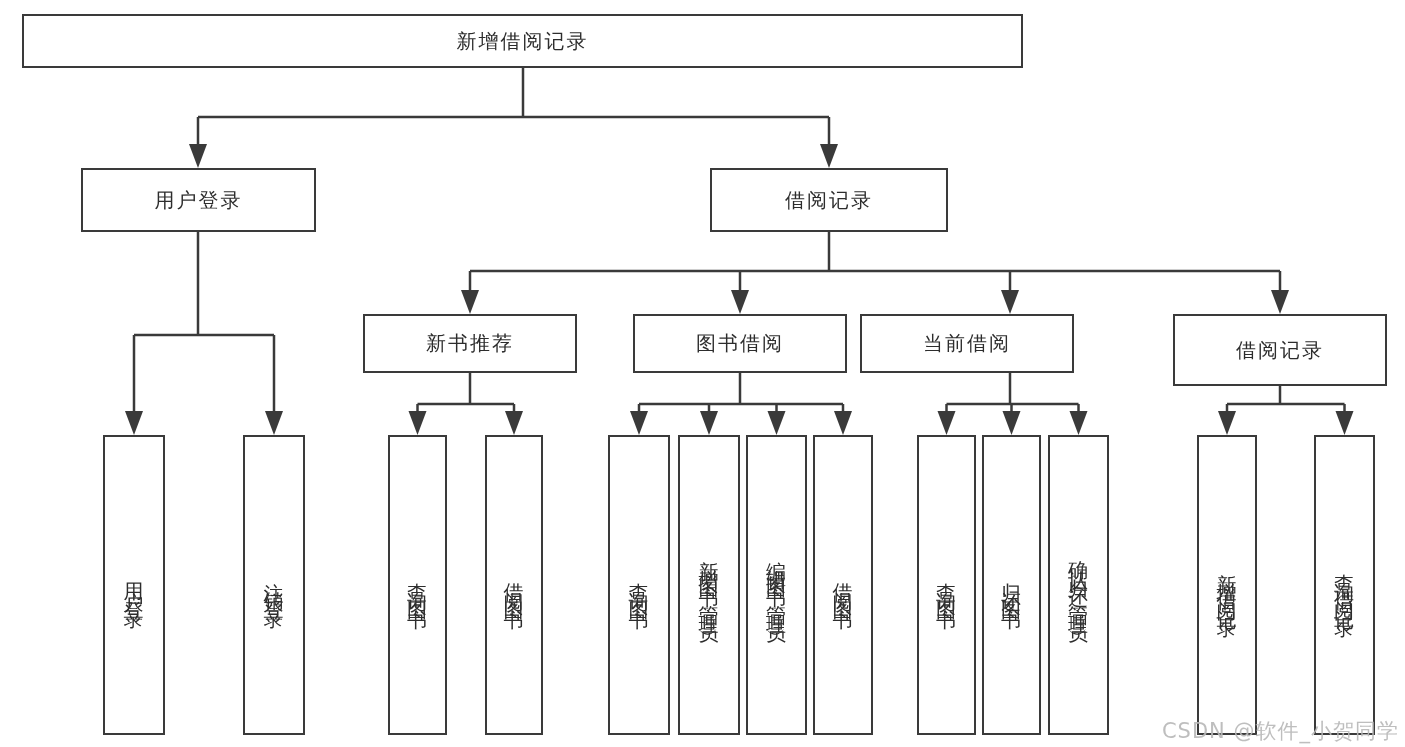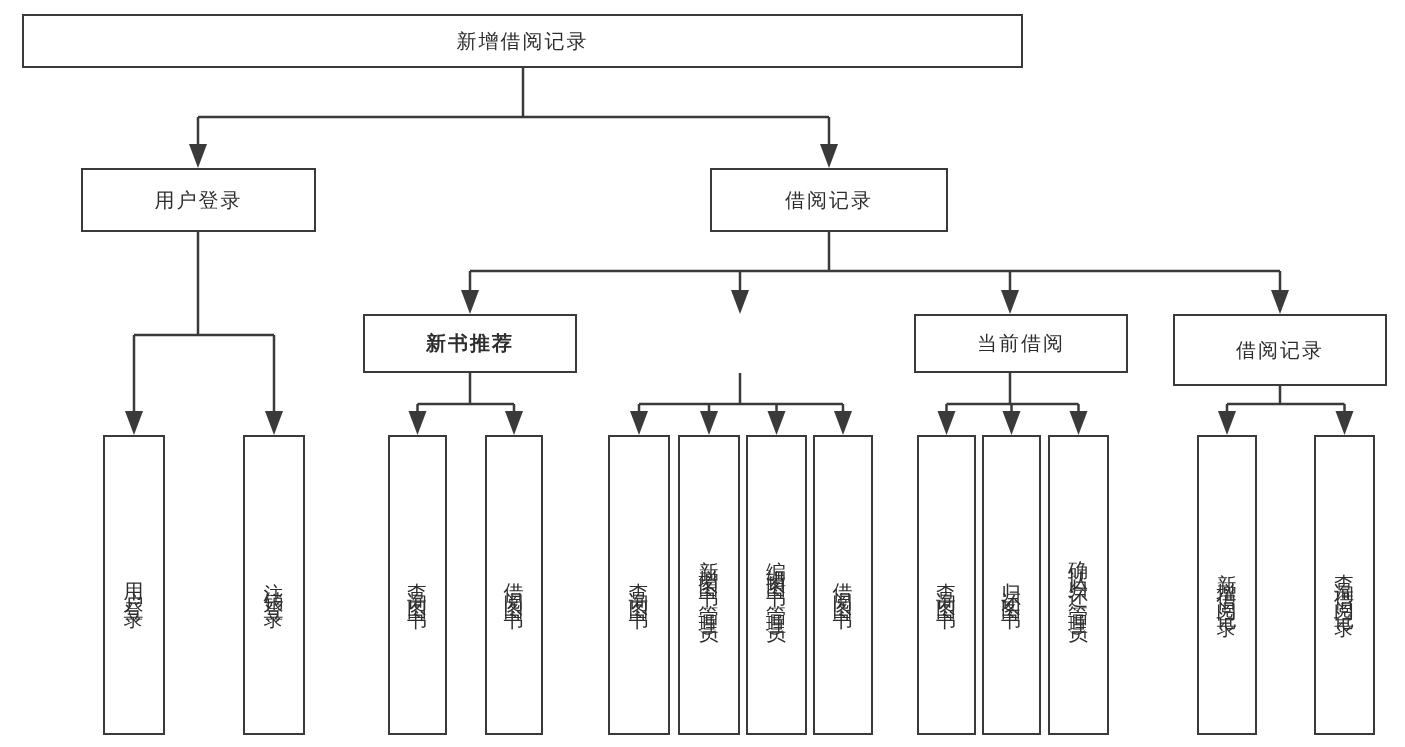--- a/index.html
+++ b/index.html
@@ -128,36 +128,38 @@
       <polygon points="1218,411 1236,411 1227,435"></polygon>
       <polygon points="1335.5,411 1353.5,411 1344.5,435"></polygon>
     </g>
   </svg>
 
   <div class="node h-node" style="left:22px; top:14px; width:1001px; height:54px;">新增借阅记录</div>
 
   <div class="node h-node" style="left:81px; top:168px; width:235px; height:64px;">用户登录</div>
   <div class="node h-node" style="left:710px; top:168px; width:238px; height:64px;">借阅记录</div>
 
-  <div class="node h-node" style="left:363px; top:314px; width:214px; height:59px;font-weight:bold;">新书推荐</div>
-  <div class="node h-node" style="left:914px; top:314px; width:214px; height:59px;">当前借阅</div>
+  <div class="node h-node" style="left:363px; top:314px; width:214px; height:59px;">新书推荐</div>
+  <div class="node h-node" style="left:633px; top:314px; width:214px; height:59px;">图书借阅</div>
+  <div class="node h-node" style="left:860px; top:314px; width:214px; height:59px;">当前借阅</div>
   <div class="node h-node" style="left:1173px; top:314px; width:214px; height:72px;">借阅记录</div>
 
   <div class="node v-node" style="left:103px; top:435px; width:62px; height:300px;">用户登录</div>
   <div class="node v-node" style="left:243px; top:435px; width:62px; height:300px;">注销登录</div>
 
   <div class="node v-node" style="left:388px; top:435px; width:59px; height:300px;">查询图书</div>
   <div class="node v-node" style="left:485px; top:435px; width:58px; height:300px;">借阅图书</div>
 
   <div class="node v-node" style="left:608px; top:435px; width:62px; height:300px;">查询图书</div>
   <div class="node v-node" style="left:678px; top:435px; width:62px; height:300px;">新增图书（管理员）</div>
   <div class="node v-node" style="left:746px; top:435px; width:61px; height:300px;">编辑图书（管理员）</div>
   <div class="node v-node" style="left:813px; top:435px; width:60px; height:300px;">借阅图书</div>
 
   <div class="node v-node" style="left:917px; top:435px; width:59px; height:300px;">查询图书</div>
   <div class="node v-node" style="left:982px; top:435px; width:59px; height:300px;">归还图书</div>
   <div class="node v-node" style="left:1048px; top:435px; width:61px; height:300px;">确认归还（管理员）</div>
 
   <div class="node v-node" style="left:1197px; top:435px; width:60px; height:300px;">新增借阅记录</div>
   <div class="node v-node" style="left:1314px; top:435px; width:61px; height:300px;">查询借阅记录</div>
 
+  <div class="watermark">CSDN @软件_小贺同学</div>
 
 </div>
 
 </body></html>

